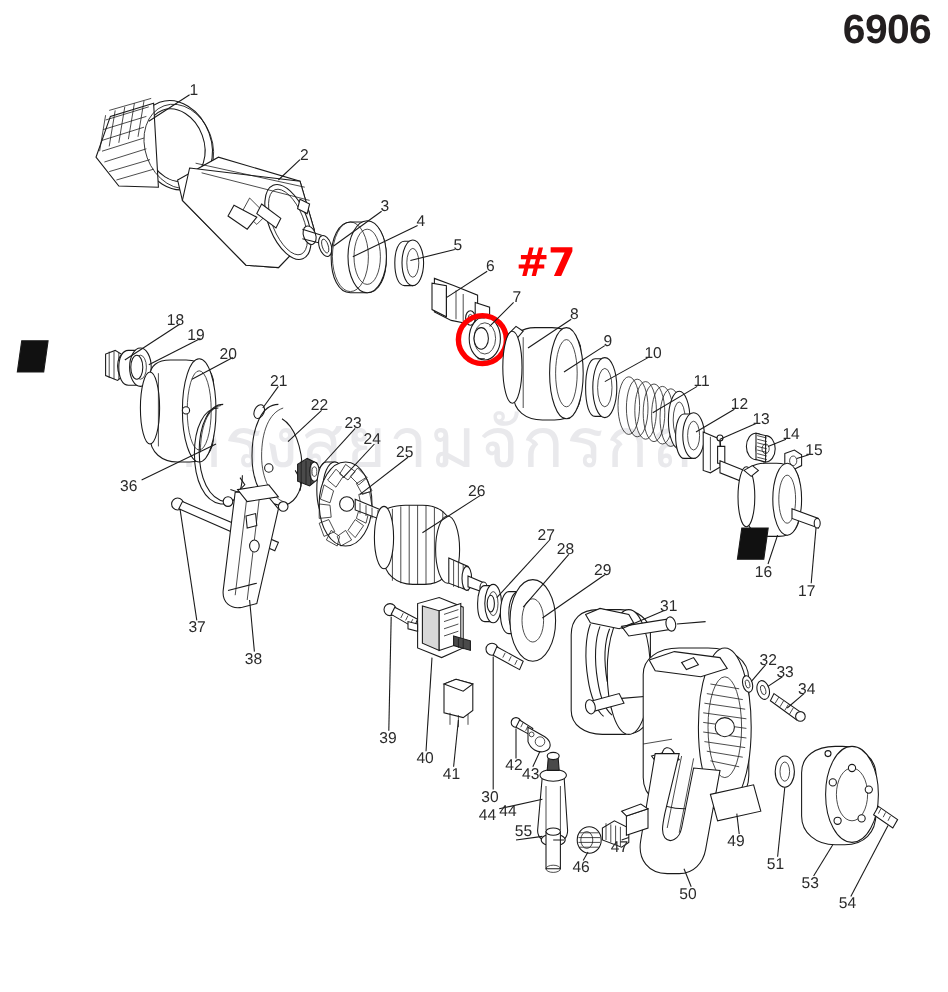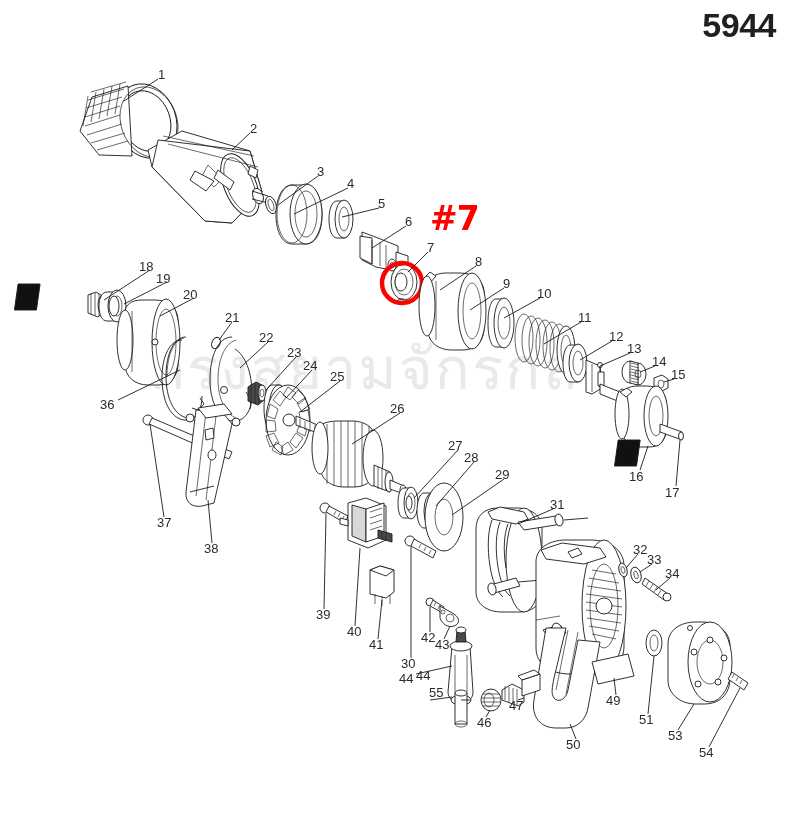--- a/index.html
+++ b/index.html
@@ -24,21 +24,21 @@
   .pt-k{stroke:#1a1a1a;stroke-width:0.9;fill:#4a4a4a;}
   .pt-b{stroke:#1a1a1a;stroke-width:0.9;fill:#111111;}
   .thin{stroke:#1a1a1a;stroke-width:0.65;fill:none;}
   .hlcirc{stroke:#ff0000;stroke-width:4.5;fill:none;}
 </style>
 </head>
 <body>
 
 <div id="diagram-root">
 
-  <div class="model-title">5944</div>
+  <div class="model-title">6906</div>
 
   <div class="watermark">กรุงสยามจักรกล</div>
 
   <div class="hl-label">#7</div>
 
   <svg width="790" height="827" viewBox="0 0 790 827">
 
     <g>
       <ellipse class="pt-f" cx="146" cy="121" rx="30" ry="38" transform="rotate(-20 146 121)"></ellipse>
       <ellipse class="pt" cx="146" cy="121" rx="24" ry="31" transform="rotate(-20 146 121)"></ellipse>

